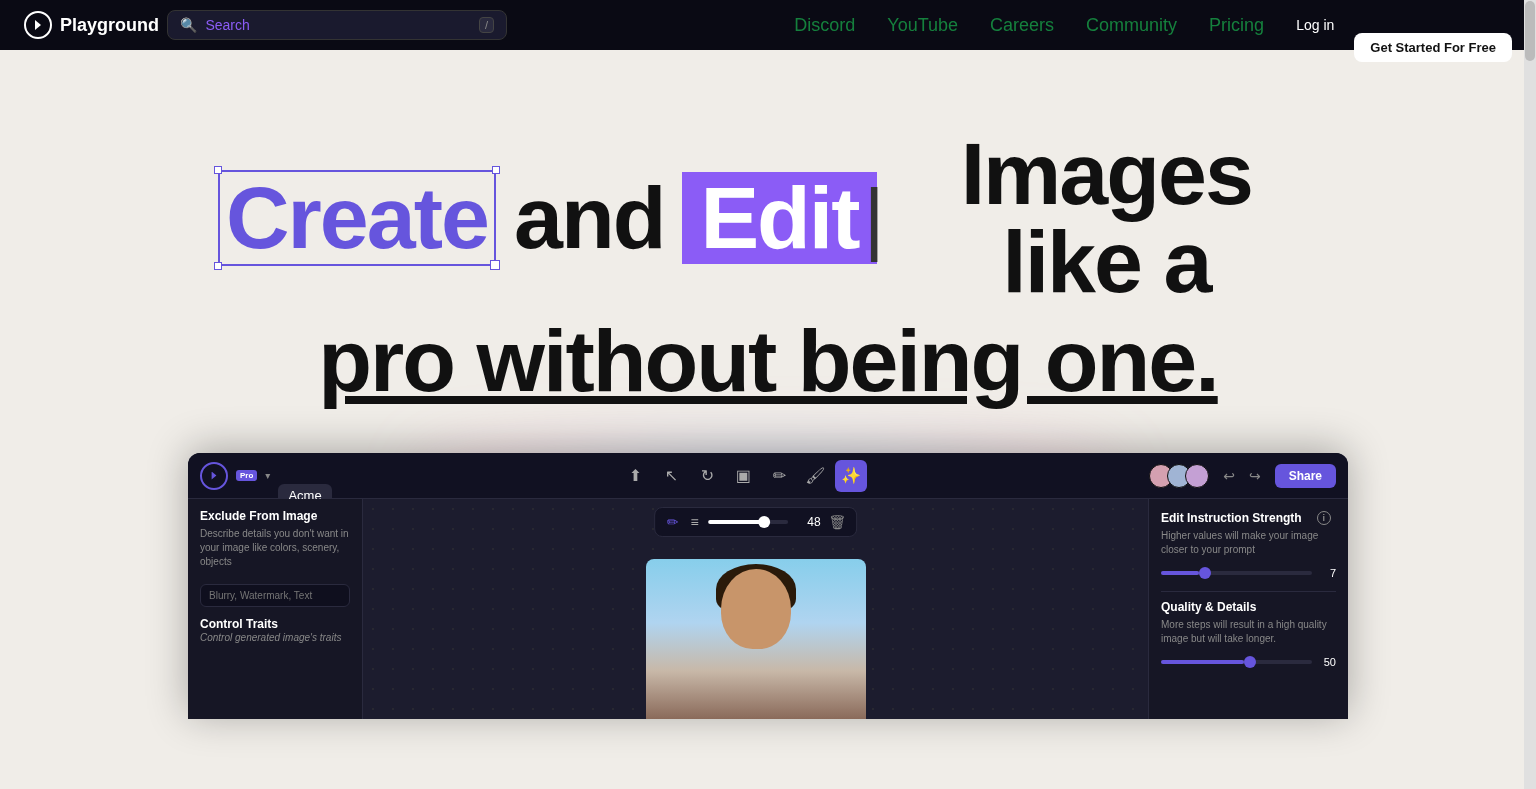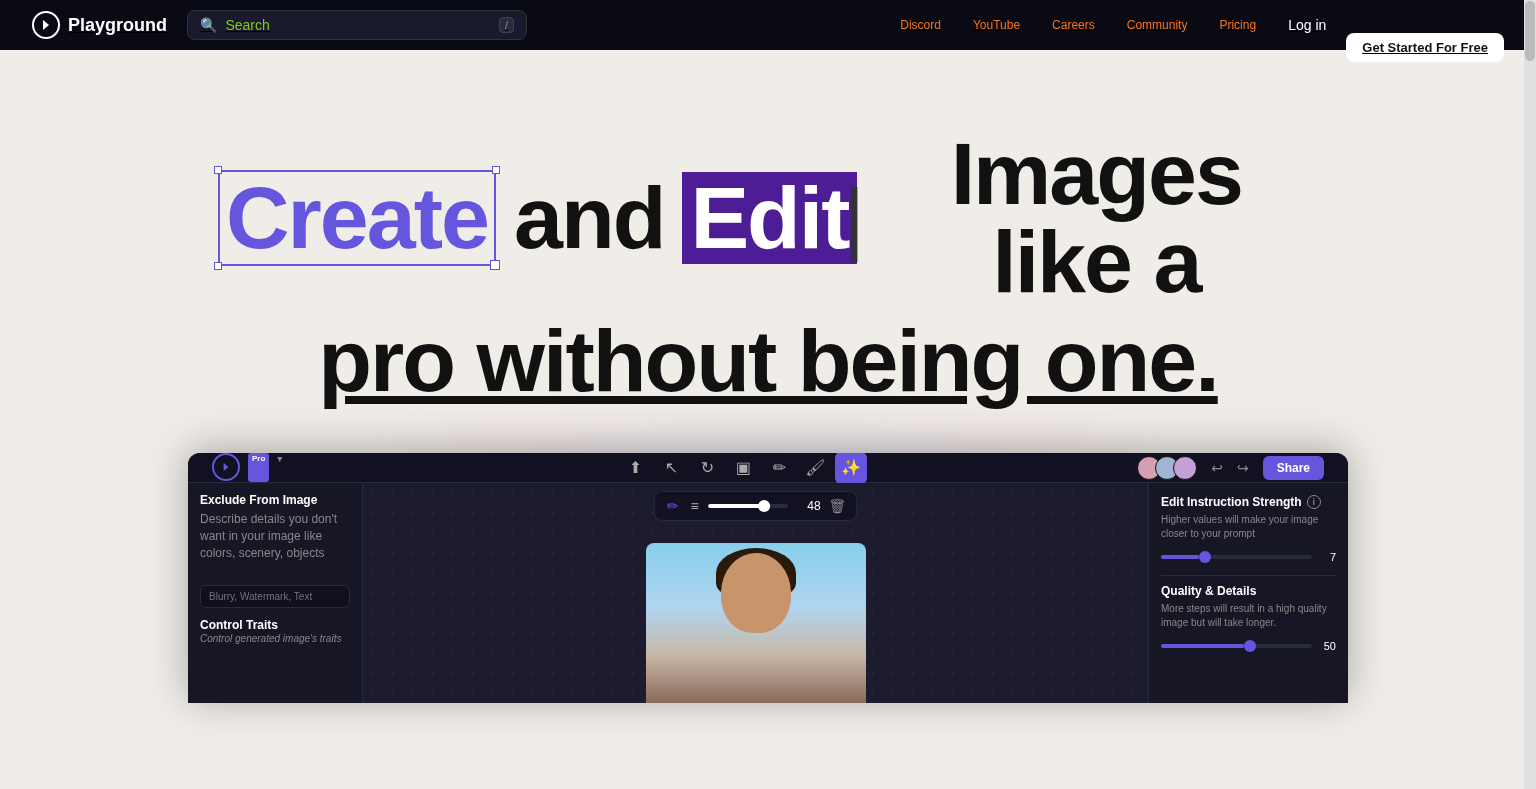--- a/index.html
+++ b/index.html
@@ -3,23 +3,21 @@
   <meta charset="utf-8">
   <style>
     * { margin: 0; padding: 0; box-sizing: border-box; }
     body { font-family: -apple-system, BlinkMacSystemFont, 'Segoe UI', sans-serif; background: #f5f4f0; overflow-x: hidden; }
 
     
     .navbar {
       position: fixed; top: 0; left: 0; right: 0; z-index: 100;
       background: #0a0a14;
       height: 50px;
-      display: flex; align-items: center; padding: 0 32px;
-      gap: 12px;
-      text-decoration: underline;
+      display: flex; align-items: center; padding: 0 24px;
     }
     .nav-logo {
       display: flex; align-items: center; gap: 8px;
       color: white; font-weight: 700; font-size: 18px;
       text-decoration: none; white-space: nowrap;
     }
     .nav-logo-icon {
       width: 28px; height: 28px;
       border: 2.5px solid white; border-radius: 50%;
       display: flex; align-items: center; justify-content: center;
@@ -43,21 +41,21 @@
       margin-left: auto;
       background: #2a2a3e; border: 1px solid #444;
       border-radius: 4px; padding: 1px 5px;
       font-size: 11px; color: #888;
     }
     .nav-links {
       margin-left: auto;
       display: flex; align-items: center; gap: 8px;
     }
     .nav-link {
-      color: #f97316; font-size: 12px; text-decoration: none;
+      color: #15803d; font-size: 18px; text-decoration: none;
       padding: 6px 12px;
     }
     .nav-login {
       color: white; font-size: 14px; text-decoration: none;
       padding: 6px 12px;
     }
     .nav-cta {
       background: white; color: #111;
       font-size: 13px; font-weight: 600;
       padding: 7px 16px; border-radius: 8px;
@@ -139,22 +137,22 @@
     .handle.tr { top: -4px; right: -4px; }
     .handle.bl { bottom: -4px; left: -4px; }
     .handle.br { bottom: -4px; right: -4px; }
 
     .word-create {
       color: #6655dd;
       font-size: 88px; font-weight: 900;
     }
     .word-edit-wrap {
       display: inline-block;
-      background: #4c1d95; color: white;
-      padding: 2px 8px;
+      background: #8b5cf6; color: white;
+      padding: 2px 18px;
       position: relative;
     }
     .word-edit-wrap::after {
       content: '|';
       position: absolute; right: -6px; top: 0; bottom: 0;
       color: #333; font-weight: 300; font-size: 80px;
       display: flex; align-items: center;
     }
     .hero-headline .line2 {
       display: block;
@@ -195,24 +193,24 @@
       background: #1a1a2e;
       border-radius: 12px 12px 0 0;
       overflow: hidden;
       position: relative; z-index: 2;
       box-shadow: 0 -4px 40px rgba(0,0,0,0.3);
       display: flex; flex-direction: column;
     }
 
     
     .app-topbar {
-      height: 30px;
+      height: 46px;
       background: #111122;
-      display: flex; 
-      padding: 0 24px; gap: 8px;
+      display: flex; align-items: center;
+      padding: 0 12px; gap: 8px;
       border-bottom: 1px solid #2a2a3e;
     }
     .app-logo-small {
       width: 28px; height: 28px;
       border: 2px solid #6655dd; border-radius: 50%;
       display: flex; align-items: center; justify-content: center;
       flex-shrink: 0;
     }
     .app-logo-small::before {
       content: '';
@@ -263,21 +261,21 @@
     .panel-tabs {
       display: flex; border-bottom: 1px solid #2a2a3e;
     }
     .panel-tab {
       flex: 1; text-align: center; padding: 8px 0;
       font-size: 12px; color: #aaa; cursor: pointer;
     }
     .panel-tab.active { background: #2a2a3e; color: white; border-radius: 4px 4px 0 0; }
     .panel-section { padding: 10px 12px; }
     .panel-section-title { font-size: 12px; font-weight: 700; color: white; margin-bottom: 4px; }
-    .panel-section-desc { font-size: 12px; color: #888; line-height: 1.4; margin-bottom: 24px; }
+    .panel-section-desc { font-size: 10px; color: #888; line-height: 1.4; margin-bottom: 15px; }
     .panel-input {
       width: 100%; background: #0f0f1e; border: 1px solid #2a2a3e;
       border-radius: 6px; color: #666; font-size: 10px;
       padding: 5px 8px; margin-bottom: 10px;
     }
     .panel-section-title2 { font-size: 12px; font-weight: 700; color: white; }
     .panel-section-desc2 { font-size: 10px; color: #888; line-height: 1.4; font-style: italic; }
 
     
     .app-canvas {
@@ -335,21 +333,21 @@
 
     
     .app-right-panel {
       width: 200px; flex-shrink: 0;
       background: #161625;
       border-left: 1px solid #2a2a3e;
       padding: 12px;
     }
     .right-section-title {
       font-size: 12px; font-weight: 700; color: white;
-      display: flex; align-items: center; gap: 5px;
+      display: flex; align-items: center; gap: 15px;
       margin-bottom: 4px;
     }
     .right-info-icon {
       width: 14px; height: 14px; border-radius: 50%;
       border: 1px solid #888;
       display: flex; align-items: center; justify-content: center;
       color: #888; font-size: 9px;
     }
     .right-section-desc { font-size: 10px; color: #888; line-height: 1.4; margin-bottom: 10px; }
     .right-slider-row { display: flex; align-items: center; gap: 8px; margin-bottom: 12px; }
@@ -372,21 +370,21 @@
   <div class="scrollbar-thumb"></div>
 </div>
 
 <nav class="navbar">
   <a class="nav-logo" href="#">
     <div class="nav-logo-icon"></div>
     <span>Playground</span>
   </a>
   <div class="nav-search">
     <span class="nav-search-icon">🔍</span>
-    <span style="color:#84cc16; font-size:14px;">Search</span>
+    <span style="color:#8b5cf6; font-size:14px;">Search</span>
     <span class="nav-search-shortcut">/</span>
   </div>
   <div class="nav-links">
     <a class="nav-link" href="#">Discord</a>
     <a class="nav-link" href="#">YouTube</a>
     <a class="nav-link" href="#">Careers</a>
     <a class="nav-link" href="#">Community</a>
     <a class="nav-link" href="#">Pricing</a>
     <a class="nav-login" href="#">Log in</a>
     <button class="nav-cta">Get Started For Free</button>

